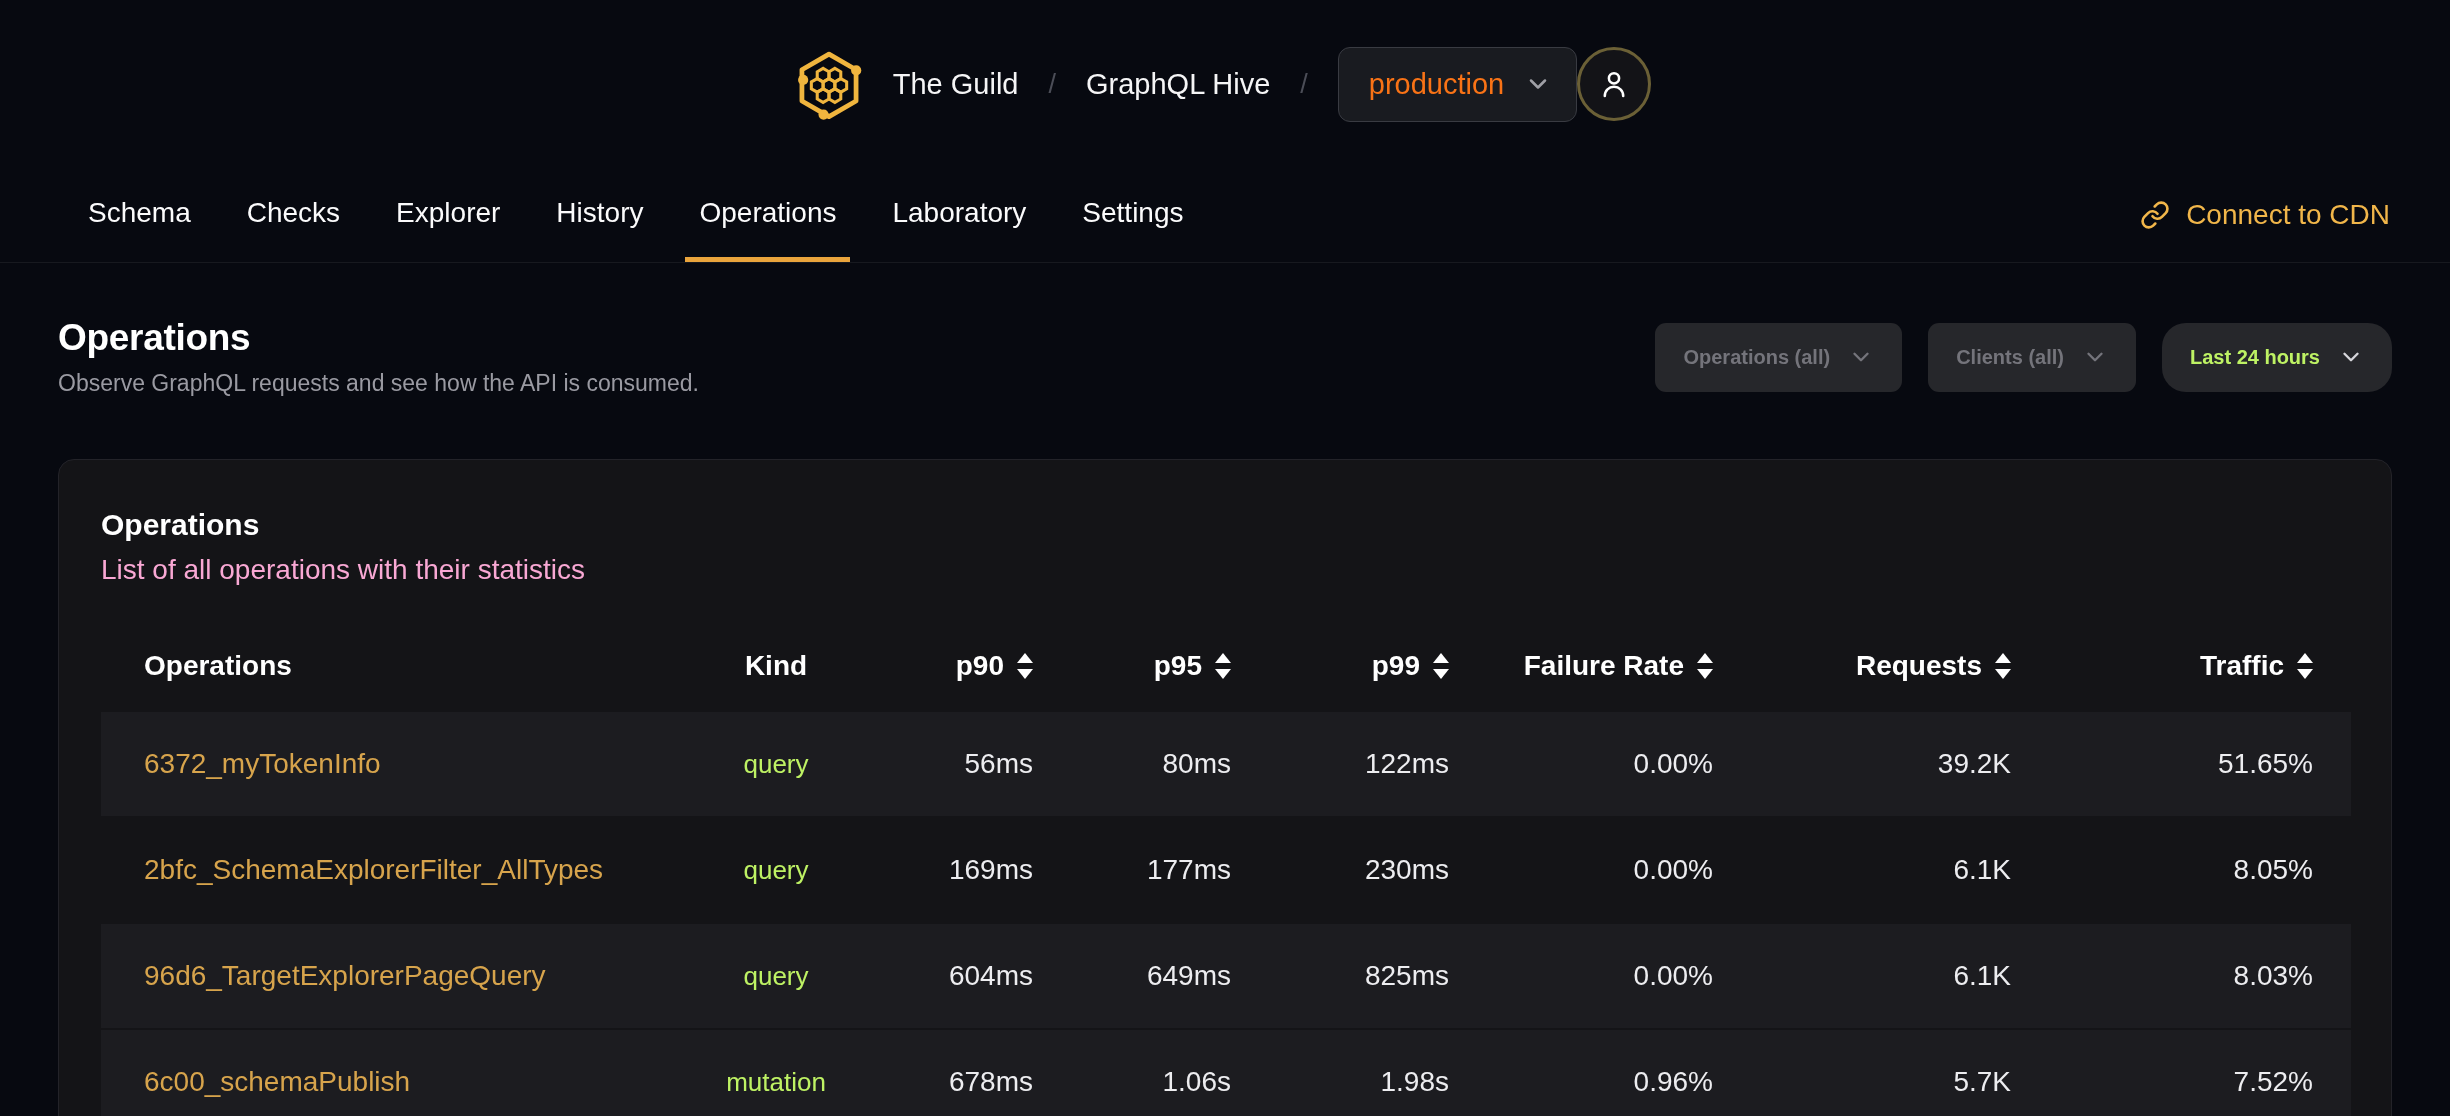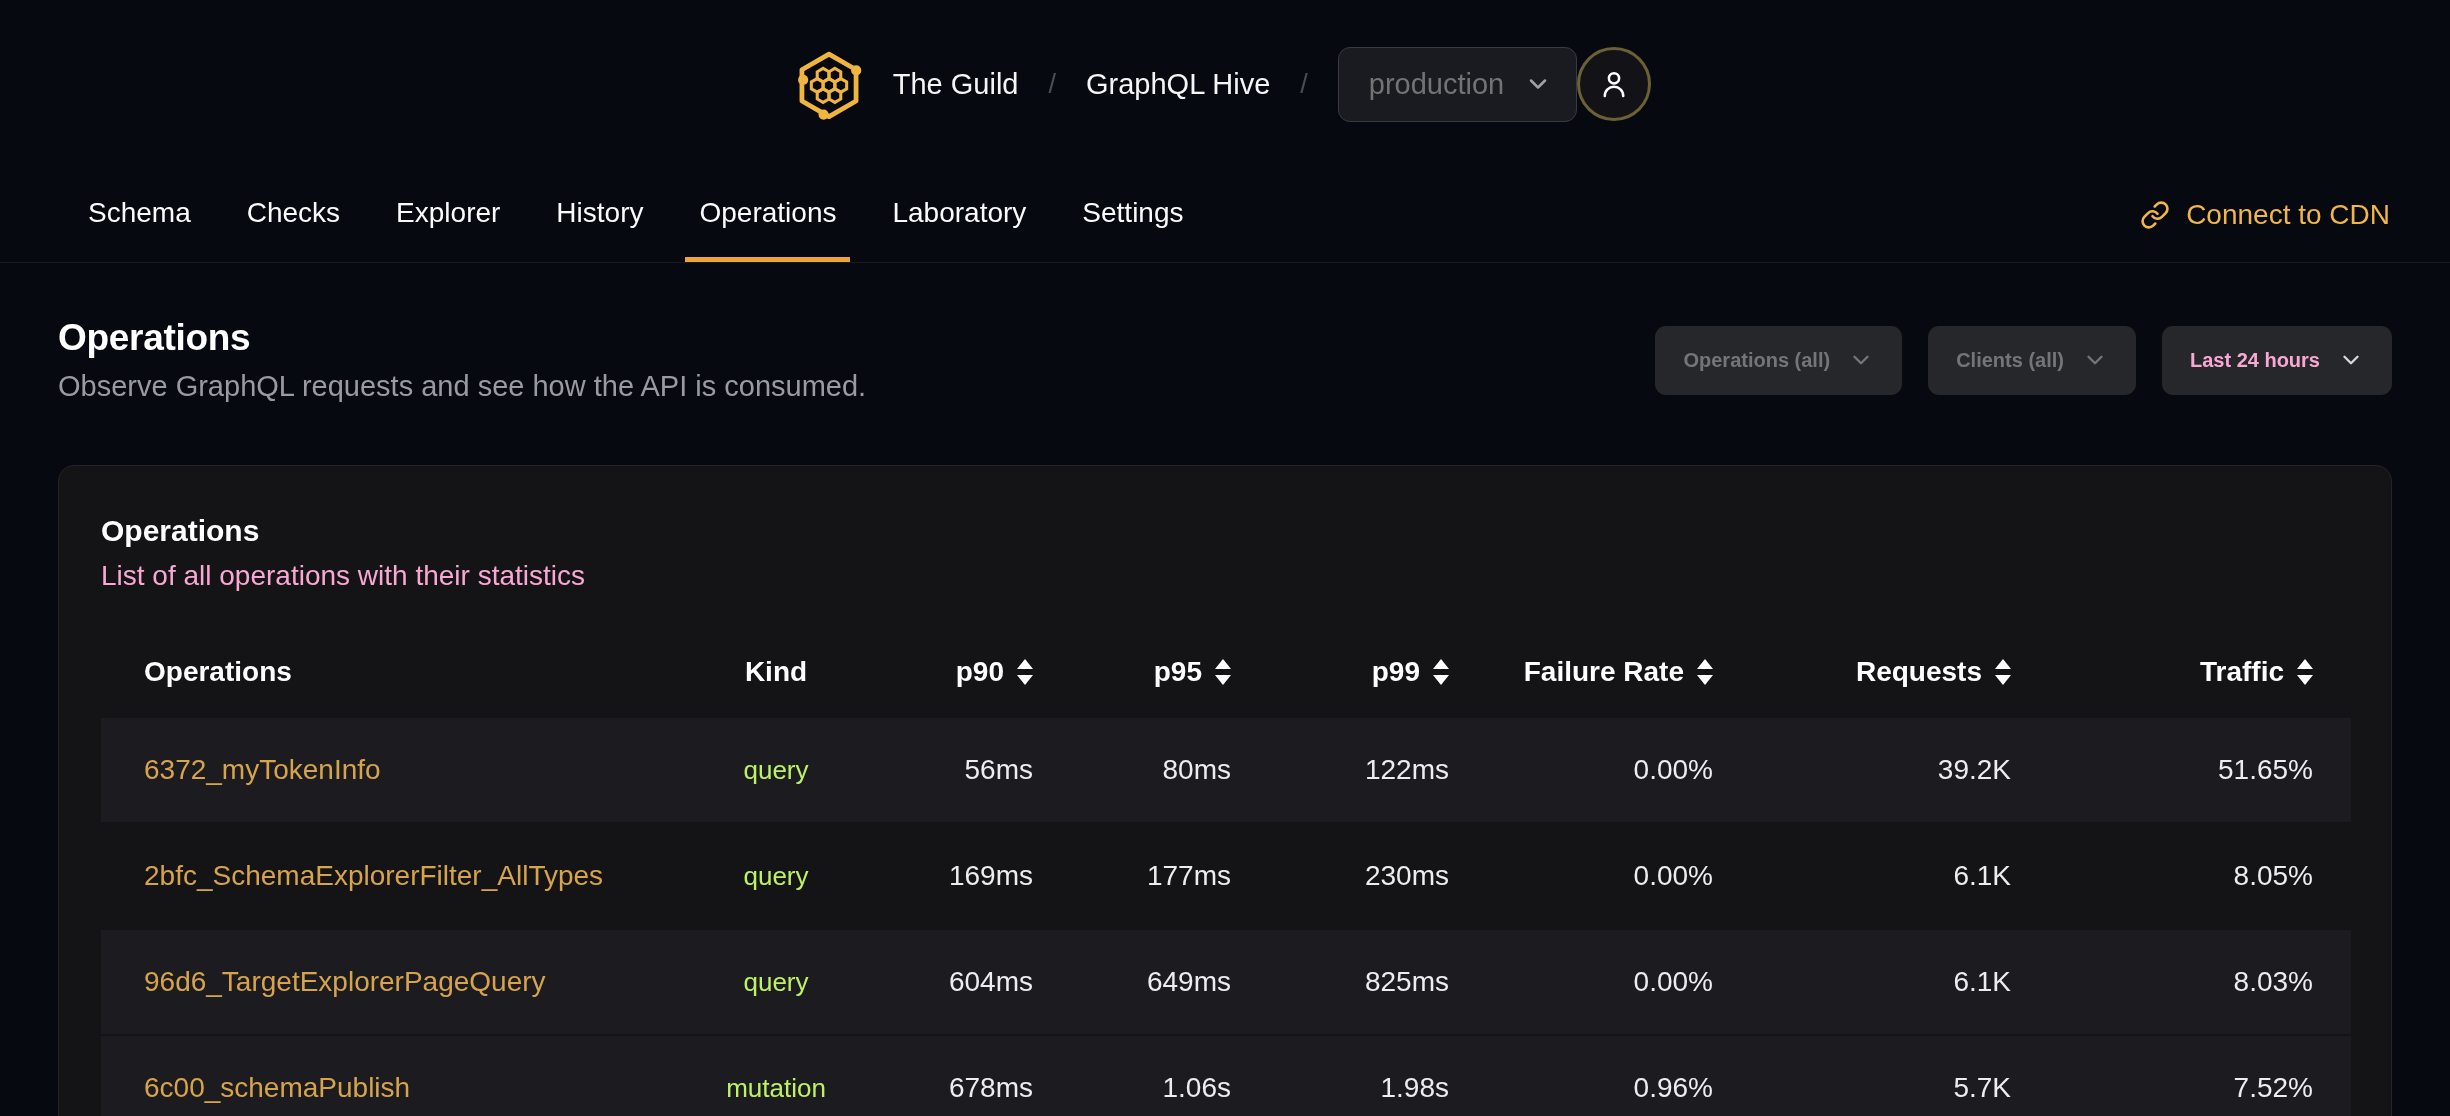--- a/index.html
+++ b/index.html
@@ -13,48 +13,48 @@
 
   
   .topbar{display:flex;align-items:center;justify-content:center;height:168px;padding:0 60px 0 56px;}
   .breadcrumb{display:flex;align-items:center;gap:30px;}
   .logo{display:flex;align-items:center;cursor:pointer;}
   .crumb{font-size:29px;font-weight:500;color:#f5f5f6;cursor:pointer;}
   .sep{font-size:27px;color:#4b4d57;}
   .target-select{
     display:flex;align-items:center;gap:20px;
     background:#191b20;border:1.5px solid #393b42;border-radius:12px;
-    height:75px;padding:0 24px 0 30px;font-size:29px;color:#737373;
+    height:75px;padding:0 24px 0 30px;font-size:29px;color:#f97316;
   }
   .chev{display:block;}
   .avatar{
     width:74px;height:74px;border-radius:50%;
     border:3px solid #6b6036;background:#131317;
     display:flex;align-items:center;justify-content:center;padding:0;
   }
 
   
   .tabbar{display:flex;align-items:stretch;justify-content:space-between;height:94px;border-bottom:1px solid #17191f;padding:0 60px 0 74px;}
   .tabs{display:flex;gap:28px;}
   .tab{display:flex;align-items:center;padding:0 14px;font-size:28px;font-weight:500;color:#fbfbfc;cursor:pointer;border-bottom:5px solid transparent;}
   .tab.active{border-bottom-color:#e9a43c;}
   .cdn-link{display:flex;align-items:center;gap:16px;color:#f1b64a;font-size:28px;font-weight:500;cursor:pointer;}
 
   
   main{padding:0 58px;}
   .page-head{display:flex;align-items:center;justify-content:space-between;margin-top:54px;}
   .page-title{font-size:37px;font-weight:700;margin:0;color:#ffffff;letter-spacing:-0.3px;}
-  .page-subtitle{font-size:29px;color:#9a9aa2;margin:11px 0 0;}
+  .page-subtitle{font-size:23px;color:#9a9aa2;margin:11px 0 0;}
   .filters{display:flex;gap:26px;}
   .filter-btn{
     display:flex;align-items:center;gap:18px;height:69px;padding:0 28px;
     background:#26272b;border:none;border-radius:11px;
     font-size:20px;font-weight:600;color:#74747b;
   }
-  .filter-btn.light{color:#f9a8d4;}
+  .filter-btn.light{color:#bef264;border-radius:24px;}
 
   
   .card{
     margin-top:62px;background:#141417;border:1px solid #232329;border-radius:16px;
     padding:48px 40px 60px 42px;min-height:720px;box-sizing:border-box;
   }
   .card-title{font-size:30px;font-weight:700;margin:0;color:#fff;}
   .card-subtitle{font-size:28px;color:#f9a8d4;margin:12px 0 0;}
 
   

